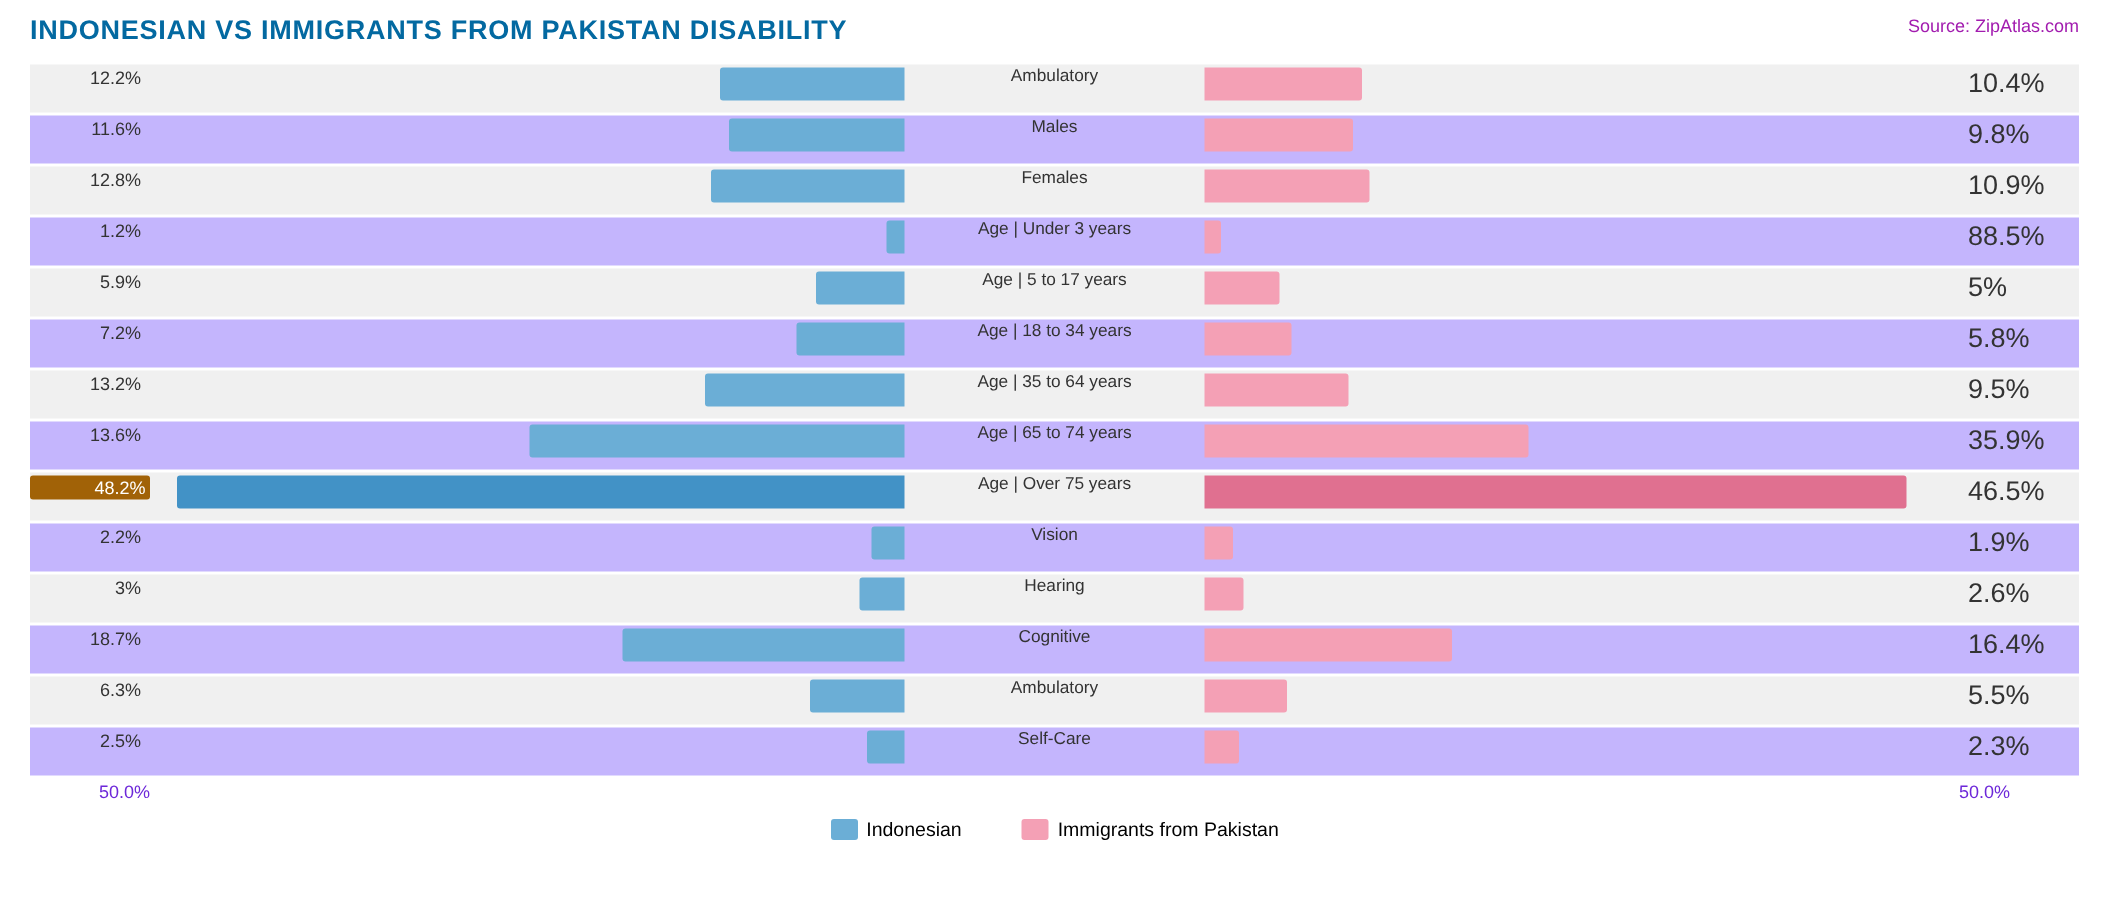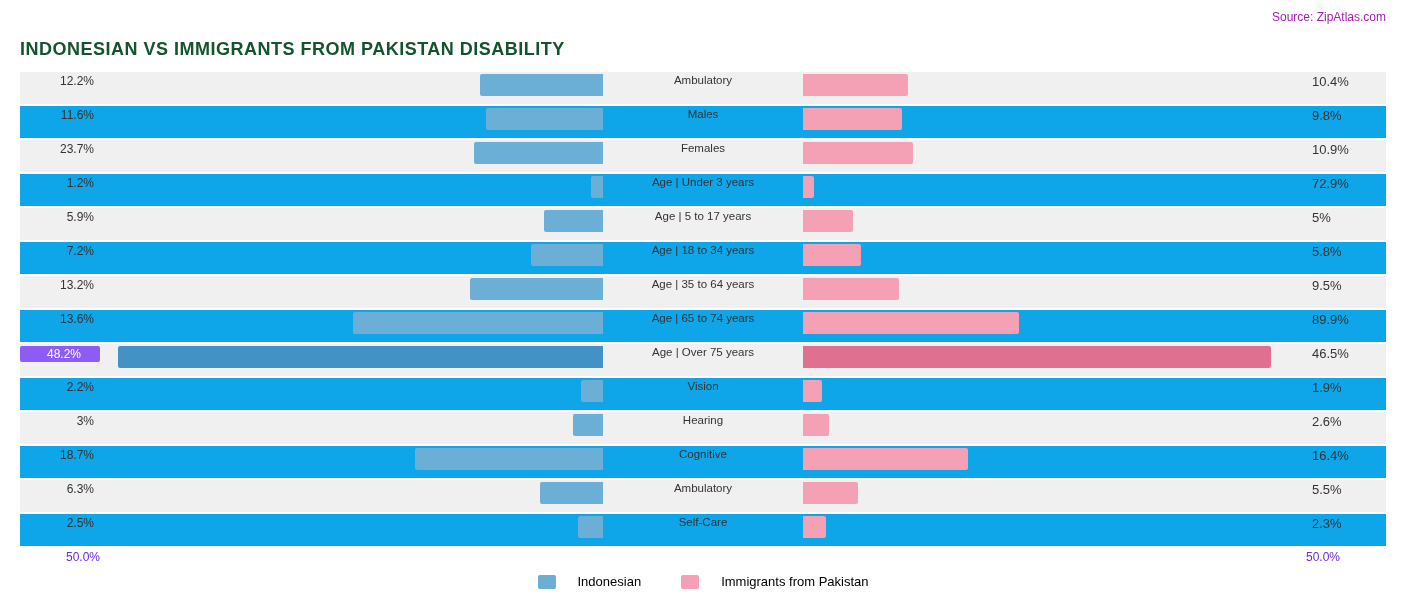--- a/index.html
+++ b/index.html
@@ -17,37 +17,36 @@
     .chart-header {
       display: flex;
       justify-content: space-between;
       align-items: flex-start;
       margin-bottom: 12px;
     }
     .chart-title {
       font-size: 18px;
       font-weight: bold;
       text-transform: uppercase;
-      color: #14532d;
+      color: #0369a1;
       letter-spacing: 0.5px;
-      margin-top: 29px;
     }
     .chart-source {
       font-size: 12px;
       color: #a21caf;
     }
     .chart-body {
       width: 100%;
     }
     .bar-row {
       display: flex;
       align-items: center;
       height: 32px;
       margin-bottom: 2px;
-      background: #0ea5e9;
+      background: #c4b5fd;
       position: relative;
     }
     .bar-row:nth-child(odd) {
       background: #f0f0f0;
     }
     
     .row-inner {
       display: flex;
       align-items: flex-start;
       width: 100%;
@@ -95,37 +94,37 @@
     }
     .right-bar {
       background: #f4a0b5;
       height: 22px;
       border-radius: 0 2px 2px 0;
       min-width: 2px;
     }
     .right-val {
       width: 80px;
       text-align: left;
-      font-size: 13px;
+      font-size: 18px;
       color: #333;
       padding-left: 6px;
       flex-shrink: 0;
     }
     .chart-footer {
       display: flex;
       justify-content: center;
       align-items: center;
       margin-top: 10px;
       gap: 40px;
       font-size: 13px;
     }
     .legend-item {
       display: flex;
       align-items: center;
-      gap: 22px;
+      gap: 6px;
     }
     .legend-color {
       width: 18px;
       height: 14px;
       border-radius: 2px;
       flex-shrink: 0;
     }
     .footer-values {
       display: flex;
       justify-content: space-between;
@@ -177,42 +176,42 @@
         </div>
         <div class="label-cell">Males</div>
         <div class="right-bar-area">
           <div class="right-bar" style="width:19.6%; background:#f4a0b5;"></div>
         </div>
         <div class="right-val">9.8%</div>
       </div>
     </div>
       <div class="bar-row">
       <div class="row-inner">
-        <div class="left-val" style="">23.7%</div>
+        <div class="left-val" style="">12.8%</div>
         <div class="left-bar-area">
           <div class="left-bar" style="width:25.6%; background:#6baed6;"></div>
         </div>
         <div class="label-cell">Females</div>
         <div class="right-bar-area">
           <div class="right-bar" style="width:21.8%; background:#f4a0b5;"></div>
         </div>
         <div class="right-val">10.9%</div>
       </div>
     </div>
       <div class="bar-row">
       <div class="row-inner">
         <div class="left-val" style="">1.2%</div>
         <div class="left-bar-area">
           <div class="left-bar" style="width:2.4%; background:#6baed6;"></div>
         </div>
         <div class="label-cell">Age | Under 3 years</div>
         <div class="right-bar-area">
           <div class="right-bar" style="width:2.2%; background:#f4a0b5;"></div>
         </div>
-        <div class="right-val">72.9%</div>
+        <div class="right-val">88.5%</div>
       </div>
     </div>
       <div class="bar-row">
       <div class="row-inner">
         <div class="left-val" style="">5.9%</div>
         <div class="left-bar-area">
           <div class="left-bar" style="width:11.8%; background:#6baed6;"></div>
         </div>
         <div class="label-cell">Age | 5 to 17 years</div>
         <div class="right-bar-area">
@@ -250,26 +249,26 @@
       <div class="bar-row">
       <div class="row-inner">
         <div class="left-val" style="">13.6%</div>
         <div class="left-bar-area">
           <div class="left-bar" style="width:49.8%; background:#6baed6;"></div>
         </div>
         <div class="label-cell">Age | 65 to 74 years</div>
         <div class="right-bar-area">
           <div class="right-bar" style="width:43%; background:#f4a0b5;"></div>
         </div>
-        <div class="right-val">89.9%</div>
-      </div>
-    </div>
-      <div class="bar-row">
-      <div class="row-inner">
-        <div class="left-val" style="color:#fff; background:#8b5cf6; padding:1px 19px; border-radius:2px;">48.2%</div>
+        <div class="right-val">35.9%</div>
+      </div>
+    </div>
+      <div class="bar-row">
+      <div class="row-inner">
+        <div class="left-val" style="color:#fff; background:#a16207; padding:1px 3px; border-radius:2px;">48.2%</div>
         <div class="left-bar-area">
           <div class="left-bar" style="width:96.4%; background:#4292c6;"></div>
         </div>
         <div class="label-cell">Age | Over 75 years</div>
         <div class="right-bar-area">
           <div class="right-bar" style="width:93%; background:#e07090;"></div>
         </div>
         <div class="right-val">46.5%</div>
       </div>
     </div>

